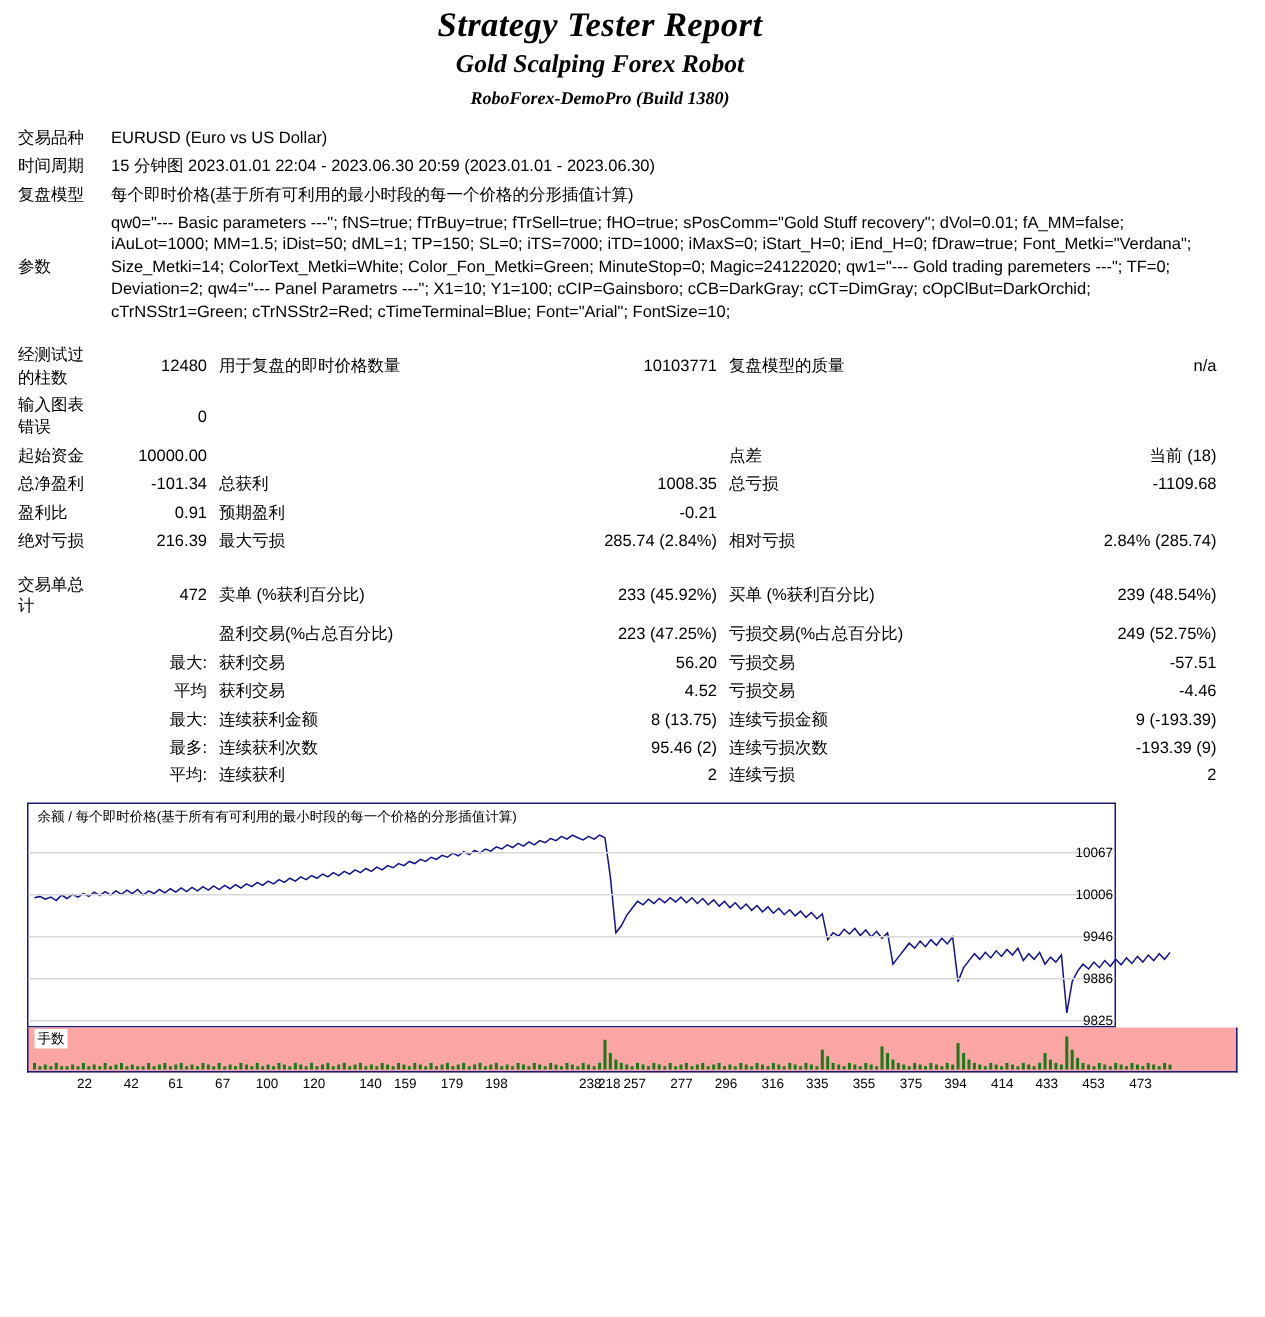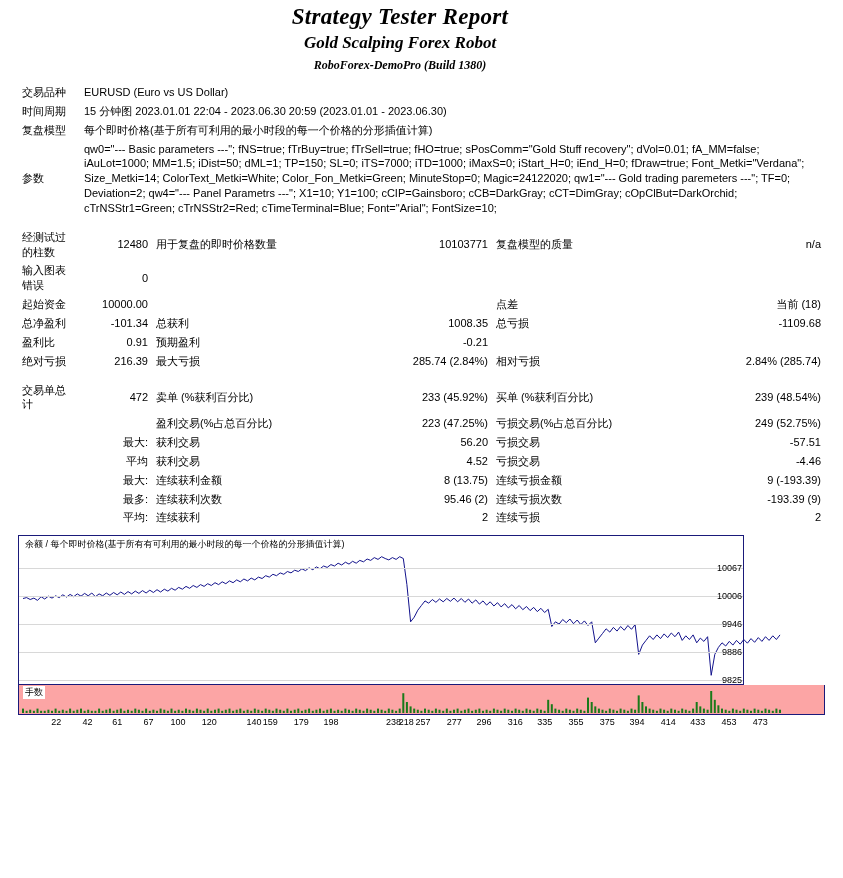--- a/index.html
+++ b/index.html
@@ -9,21 +9,21 @@
   }
   body {
     width: 843px;
     height: 878px;
     font-family: "Liberation Sans", sans-serif;
     font-size: 11px;
     color: #000000;
     position: relative;
     overflow: hidden;
   }
-  .page { width: 800px; padding: 0 18px; }
+  .page { width: 800px; padding: 0 8px; }
 
   .title-block { text-align: center; padding-top: 4px; }
   .title-main {
     font-family: "Liberation Serif", serif;
     font-size: 23px;
     font-weight: bold;
     font-style: italic;
     letter-spacing: 0.3px;
   }
   .title-sub {
@@ -518,21 +518,21 @@
         <rect x="760.0" y="24.7" width="2" height="3.3" fill="#1a7a1a"></rect>
       </svg>
   </div>
   <div class="xaxis" id="xaxis">
       <div class="xtick" style="left: 38.3381px;">22</div>
       <div class="xtick" style="left: 69.5546px;">42</div>
       <div class="xtick" style="left: 99.2103px;">61</div>
       <div class="xtick" style="left: 130.427px;">67</div>
       <div class="xtick" style="left: 160.082px;">100</div>
       <div class="xtick" style="left: 191.299px;">120</div>
-      <div class="xtick" style="left: 236px;">140</div>
+      <div class="xtick" style="left: 229px;">140</div>
       <div class="xtick" style="left: 252.171px;">159</div>
       <div class="xtick" style="left: 283.388px;">179</div>
       <div class="xtick" style="left: 313.043px;">198</div>
       <div class="xtick" style="left: 344.26px; margin-left: 44px;">218</div>
       <div class="xtick" style="left: 375.476px;">238</div>
       <div class="xtick" style="left: 405.132px;">257</div>
       <div class="xtick" style="left: 436.348px;">277</div>
       <div class="xtick" style="left: 466.004px;">296</div>
       <div class="xtick" style="left: 497.221px;">316</div>
       <div class="xtick" style="left: 526.876px;">335</div>

